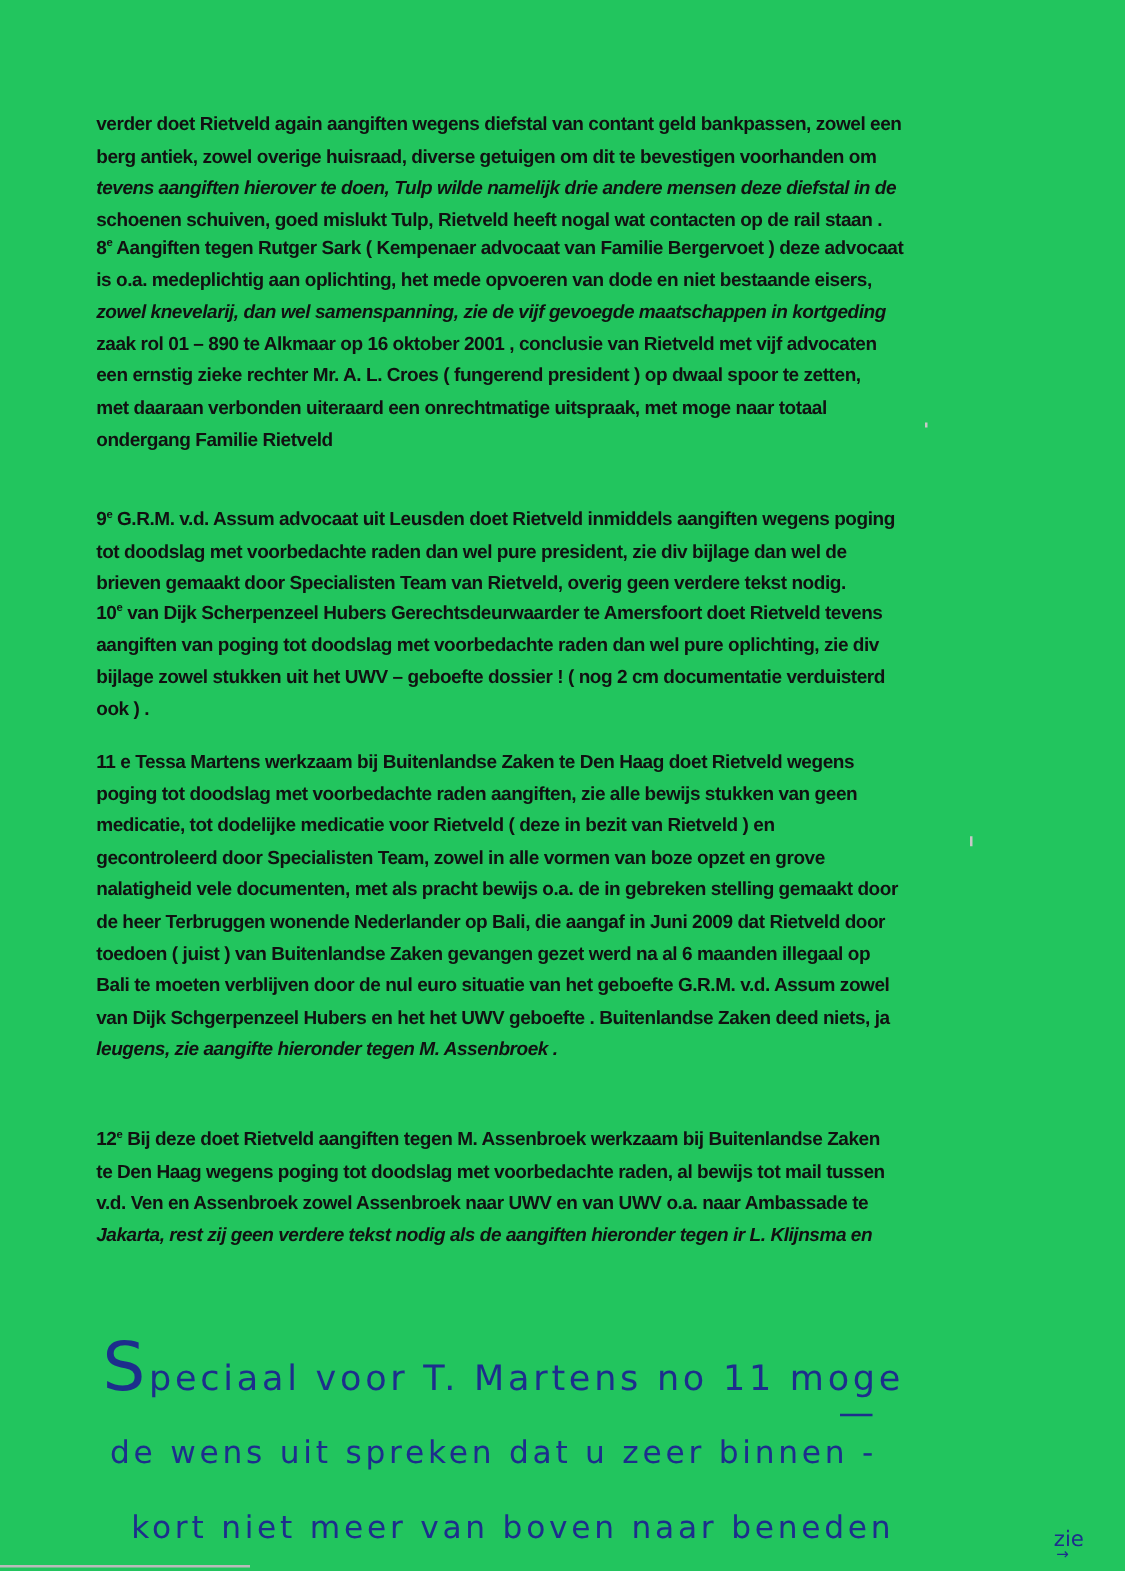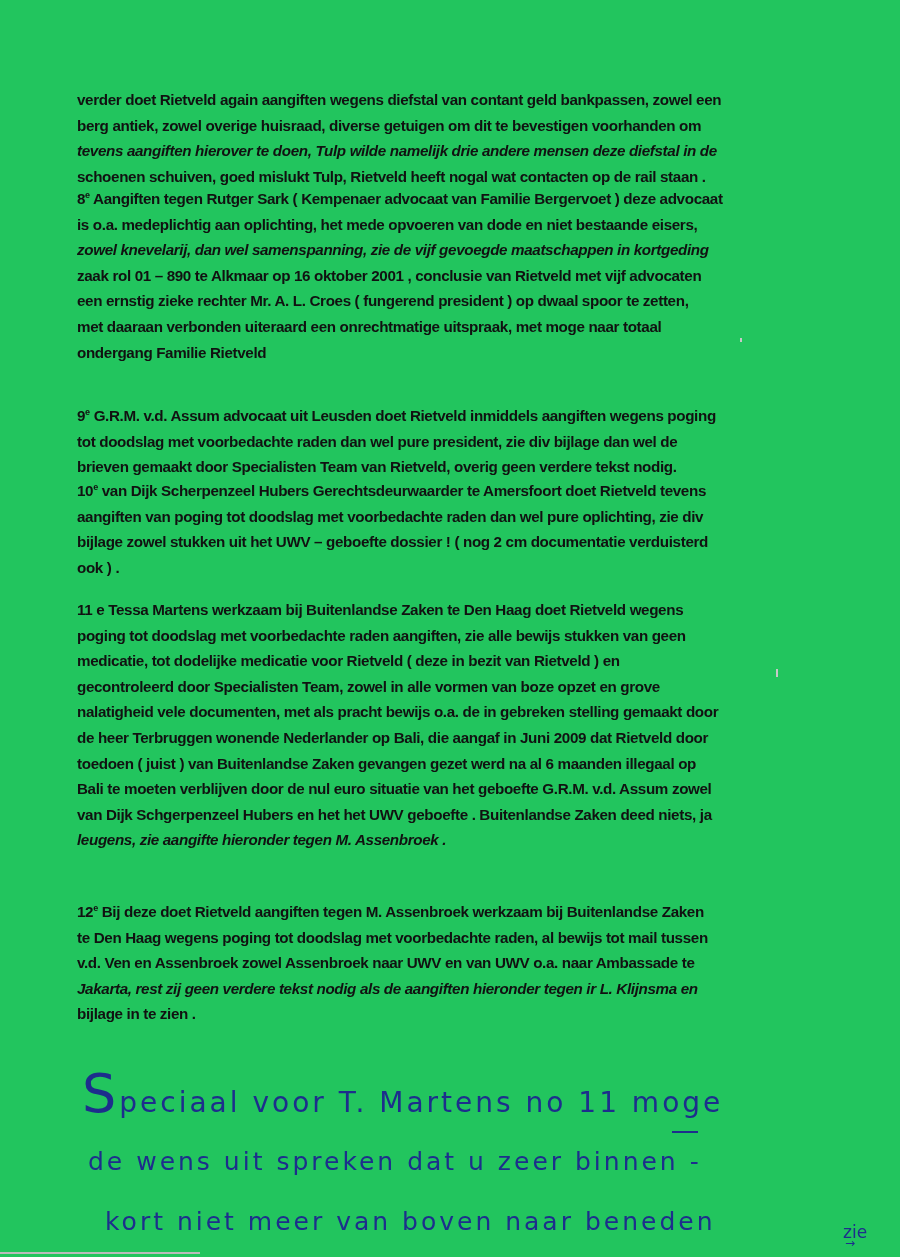--- a/index.html
+++ b/index.html
@@ -73,21 +73,20 @@
     <span class="line">Bali te moeten verblijven door de nul euro situatie van het geboefte G.R.M. v.d. Assum zowel</span>
     <span class="line">van Dijk Schgerpenzeel Hubers en het het UWV geboefte .  Buitenlandse Zaken deed niets, ja</span>
     <span class="line"><i>leugens, zie aangifte hieronder tegen M. Assenbroek .</i></span>
   </div>
 
   <div class="typed" style="top:899px;">
     <span class="line"><span>12</span><sup>e</sup><span>  Bij deze doet Rietveld aangiften tegen M. Assenbroek werkzaam bij Buitenlandse Zaken</span></span>
     <span class="line">te Den Haag wegens poging tot doodslag met voorbedachte raden, al  bewijs tot mail tussen</span>
     <span class="line">v.d. Ven en Assenbroek zowel Assenbroek naar UWV en van UWV o.a. naar Ambassade te</span>
     <span class="line"><i>Jakarta, rest zij geen verdere tekst nodig als de aangiften hieronder tegen ir L. Klijnsma en</i></span>
-    <span class="line">bijlage in te zien .</span>
   </div>
 
   <div class="hand" style="left:82px; top:1062px; font-size:28px;">
     <span class="big-s">S</span><span>peciaal voor T. Martens </span><span class="underline2">no 11</span><span> moge</span>
   </div>
   <div class="doubleline" style="left:672px; top:1131px; width:26px;"></div>
 
   <div class="hand" style="left:88px; top:1147px; font-size:25px;">
     <span>de wens uit spreken dat u zeer binnen -</span>
   </div>

